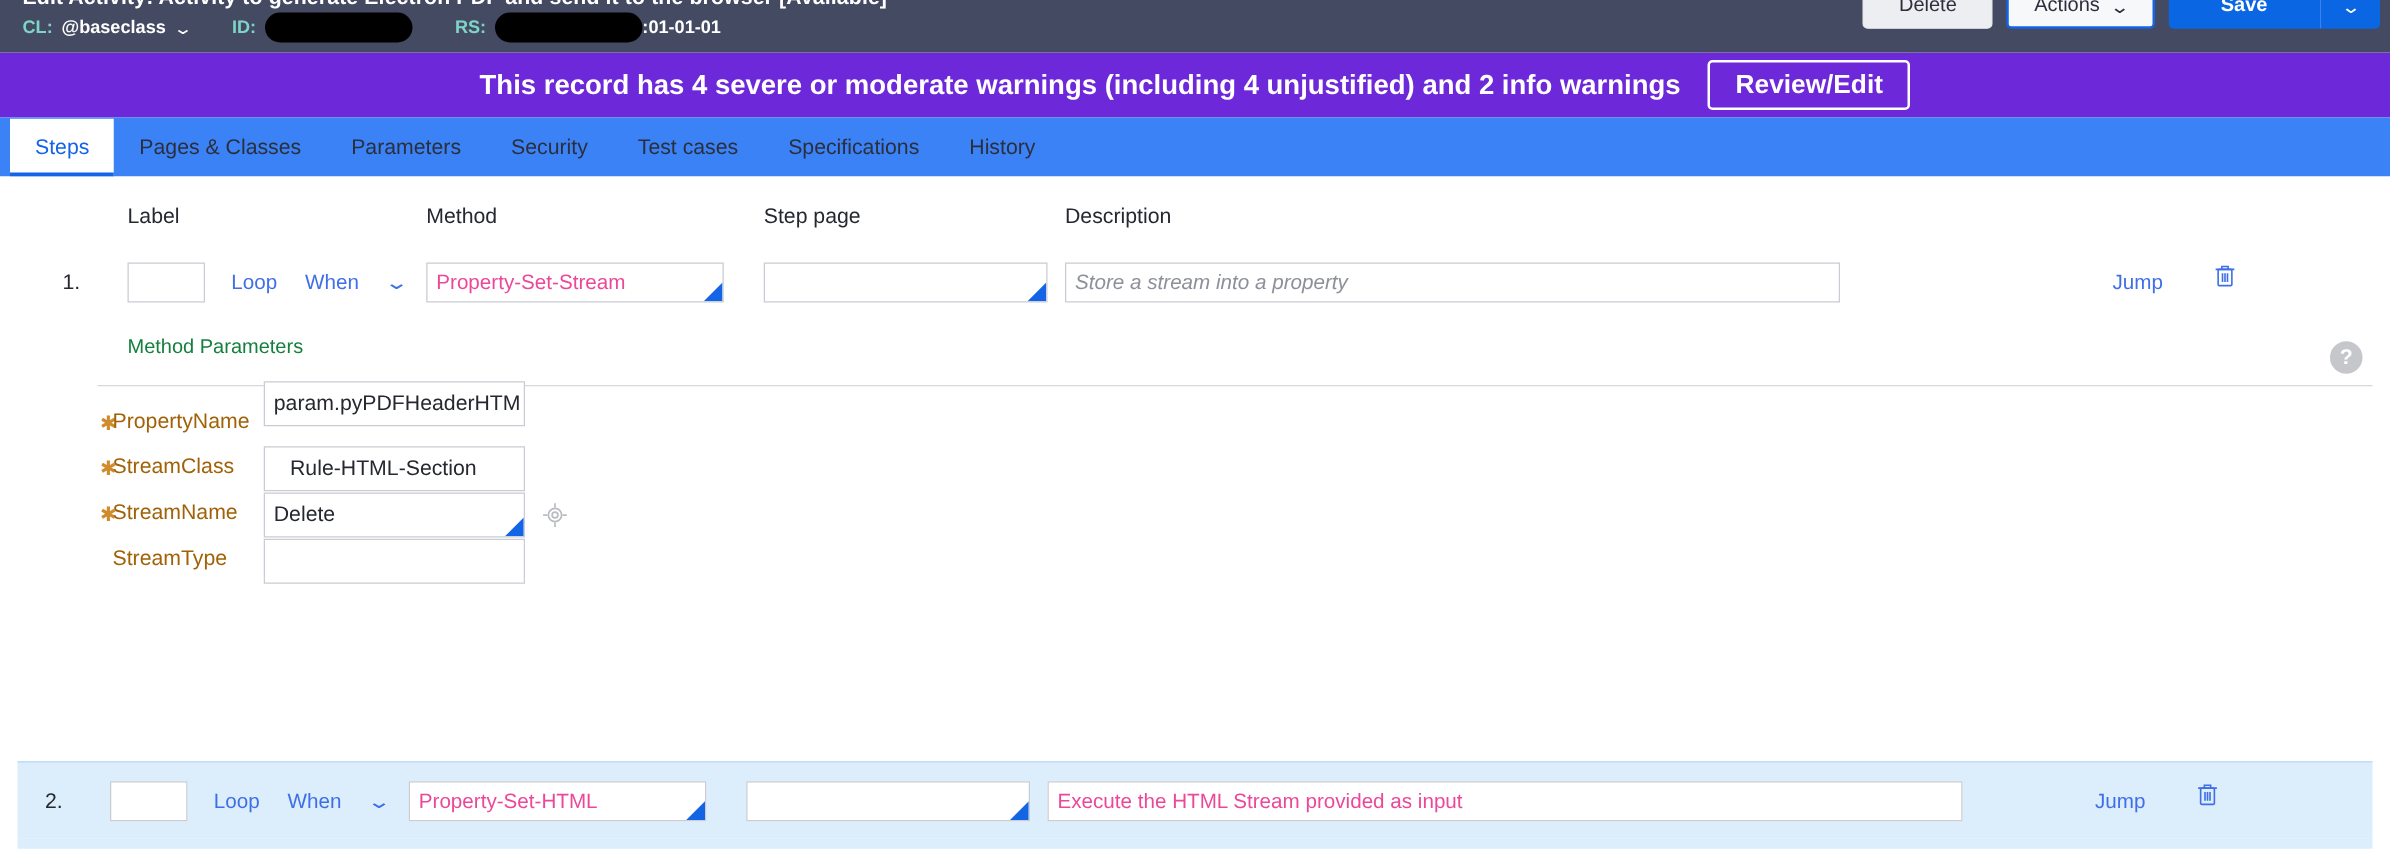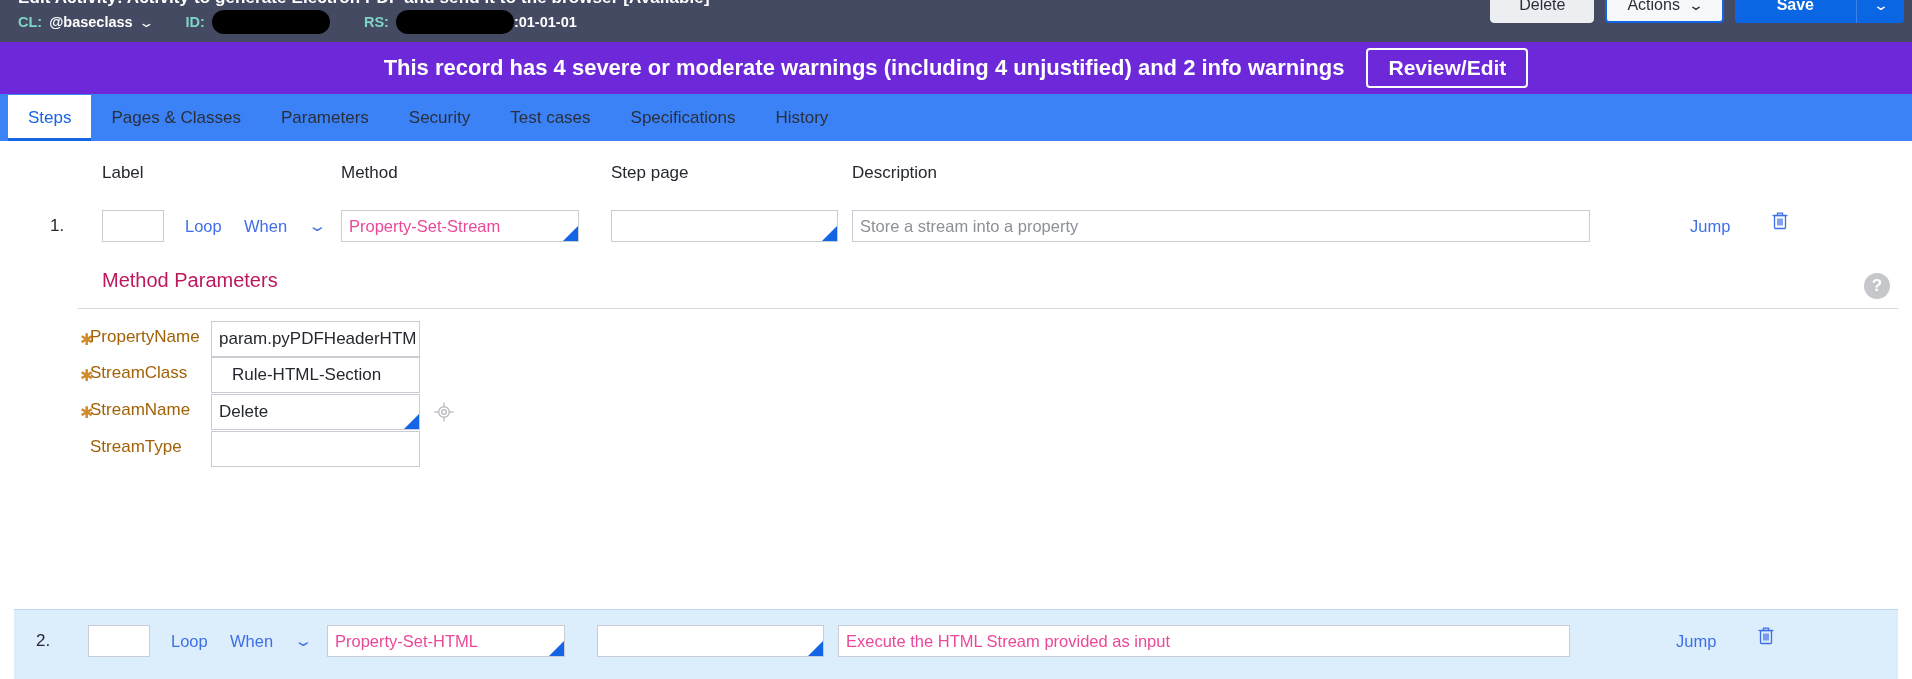--- a/index.html
+++ b/index.html
@@ -249,22 +249,22 @@
   }
   .trash {
     position: absolute;
     cursor: pointer;
   }
 
   
   .mp-title {
     position: absolute;
     left: 88px;
-    font-size: 20px;
-    color: #be185d;
+    font-size: 16px;
+    color: #15803d;
   }
   .mp-rule {
     position: absolute;
     left: 64px;
     right: 14px;
     height: 1px;
     background: #d6d8dc;
   }
   .help-icon {
     position: absolute;
@@ -393,21 +393,21 @@
     <div class="inp" style="left:327px; width:238px;">
       <span>Property-Set-Stream</span>
       <span class="triangle"></span>
     </div>
 
     <div class="inp" style="left:597px; width:227px;">
       <span></span>
       <span class="triangle"></span>
     </div>
 
-    <div class="inp placeholder" style="left:838px; width:738px;">Store a stream into a property</div>
+    <div class="inp placeholder" style="left:838px; width:620px;font-style:italic;">Store a stream into a property</div>
 
     <div class="lnk" style="left:1676px;">Jump</div>
 
     <div class="trash" style="left:1757px; top:7px;">
       <svg width="18" height="20" viewBox="0 0 18 20" fill="none" stroke="#3f6fe8" stroke-width="1.3">
         <rect x="3.5" y="5.5" width="11" height="13" rx="1"></rect>
         <line x1="1.5" y1="5.5" x2="16.5" y2="5.5"></line>
         <path d="M6.5 5.5 V3.2 h5 V5.5"></path>
         <line x1="7" y1="8.5" x2="7" y2="15.5"></line>
         <line x1="9" y1="8.5" x2="9" y2="15.5"></line>
@@ -417,21 +417,21 @@
   </div>
 
   <div style="position:relative; height:230px; margin-top:20px;">
 
     <div class="mp-title" style="top:0;">Method Parameters</div>
     <div class="help-icon" style="right:22px; top:4px;">?</div>
     <div class="mp-rule" style="top:39px;"></div>
 
     <div class="req-star" style="left:66px; top:63px;">✱</div>
     <div class="param-label" style="left:76px; top:58px;">PropertyName</div>
-    <div class="pinp" style="left:197px; top:52px;">param.pyPDFHeaderHTM</div>
+    <div class="pinp" style="left:197px; top:36px;">param.pyPDFHeaderHTM</div>
 
     <div class="req-star" style="left:66px; top:99px;">✱</div>
     <div class="param-label" style="left:76px; top:94px;">StreamClass</div>
     <div class="pinp" style="left:197px; top:88px;padding-left:20px;">Rule-HTML-Section</div>
 
     <div class="req-star" style="left:66px; top:136px;">✱</div>
     <div class="param-label" style="left:76px; top:131px;">StreamName</div>
     <div class="pinp" style="left:197px; top:125px;">
       <span>Delete</span>
       <span class="triangle"></span>

